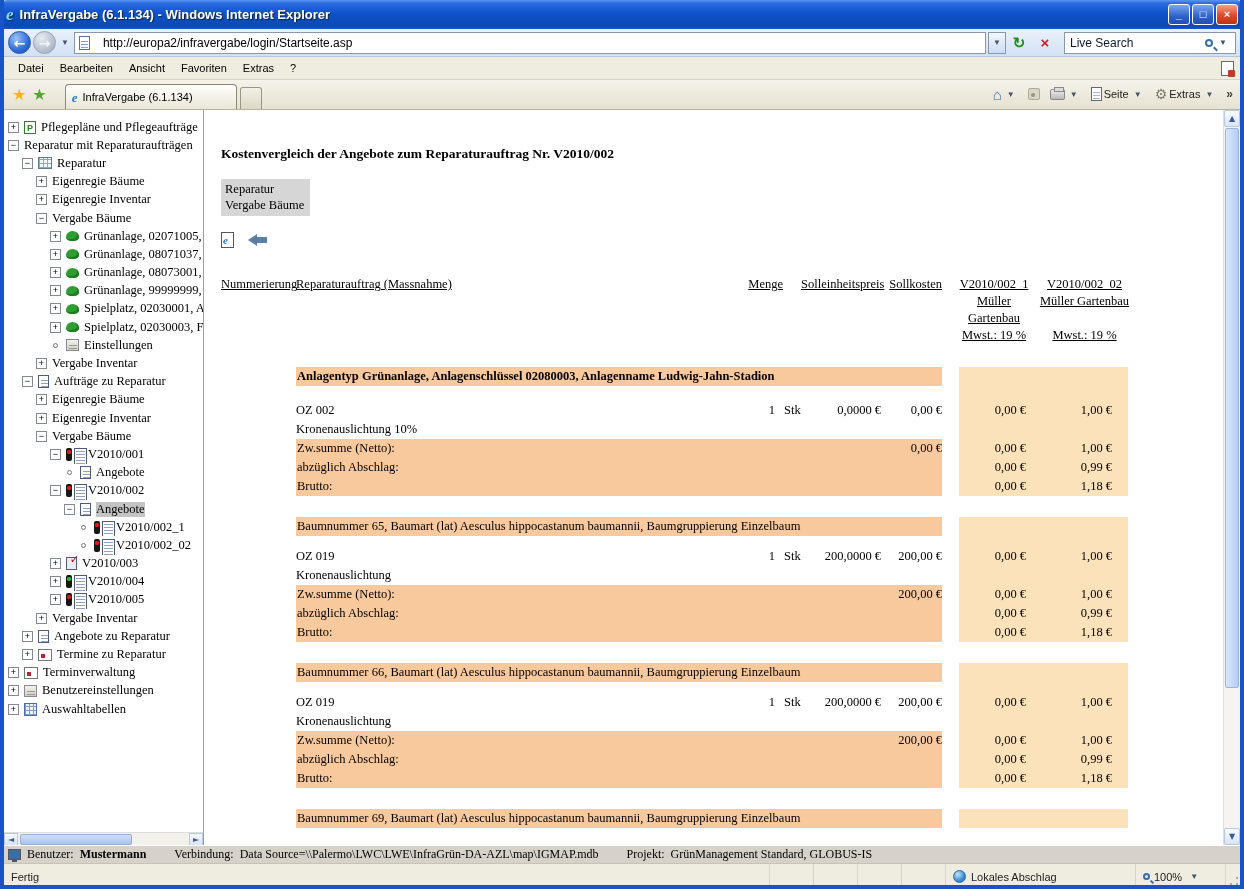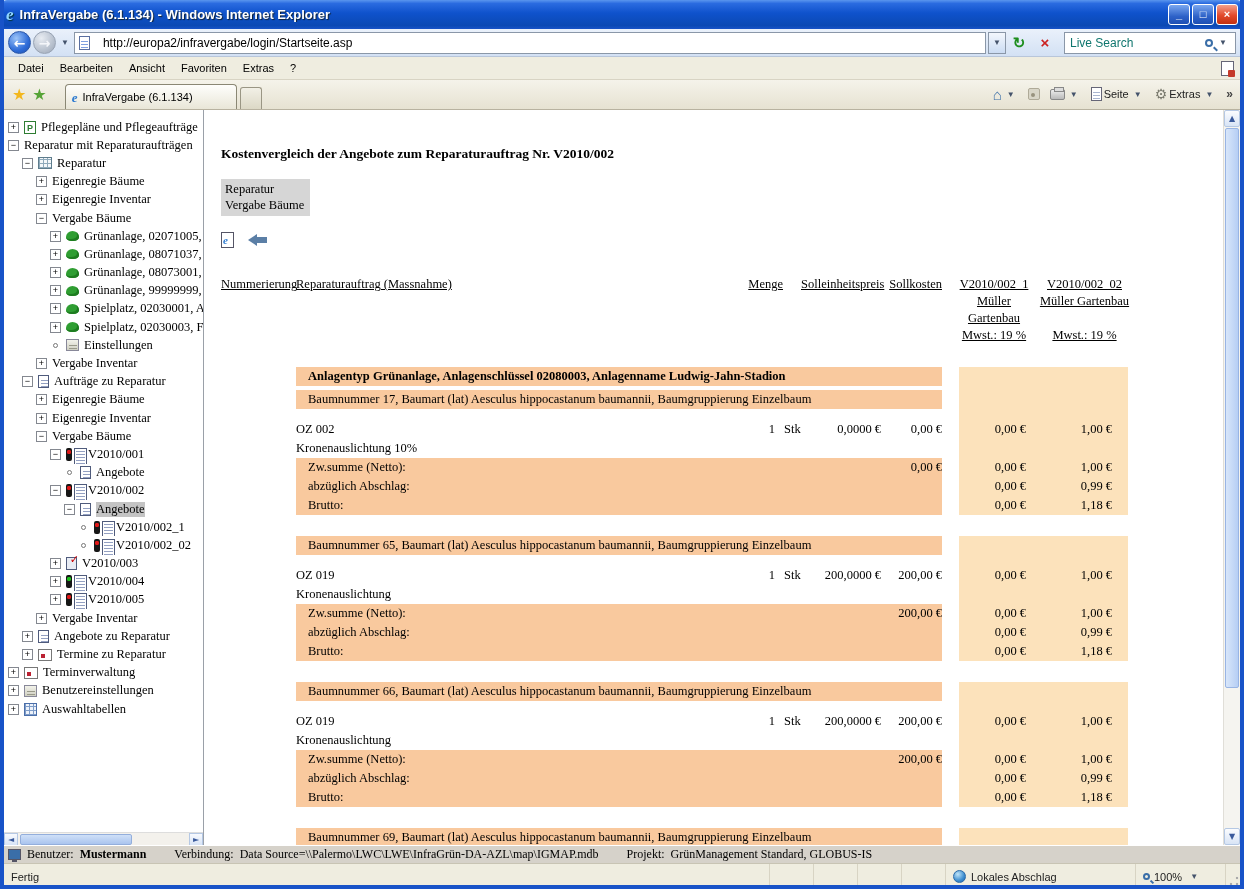--- a/index.html
+++ b/index.html
@@ -31,21 +31,21 @@
   .addrbox { flex:1; height:22px; background:#fff; border:1px solid #8A97A8; display:flex; align-items:center; padding:0 4px; margin:0 2px; }
   .pg-ico { width:11px; height:14px; border:1px solid #5A6FA0; background:#fff; position:relative; margin-right:5px; flex:none; }
   .pg-ico::after { content:""; position:absolute; left:1px; top:2px; right:1px; height:9px;
     background:repeating-linear-gradient(0deg,#7FA0E0 0 1px,transparent 1px 3px); }
   .addrbox .url { font-size:12px; color:#000; white-space:nowrap; overflow:hidden;padding-left:8px; }
   .combo-drop { width:18px; height:22px; background:linear-gradient(180deg,#F3F7FD,#CBDCF3); border:1px solid #8A97A8; display:flex; align-items:center; justify-content:center; }
   .sqbtn { width:24px; height:22px; display:flex; align-items:center; justify-content:center; border:1px solid transparent; border-radius:2px; margin:0 1px; flex:none; }
   .sqbtn.refresh { color:#1E8E1E; font-size:15px; font-weight:bold; }
   .sqbtn.stop { color:#C22; font-size:15px; font-weight:bold; }
   .searchbox { width:172px; height:22px; background:#fff; border:1px solid #8A97A8; display:flex; align-items:center; padding:0 5px; margin-left:6px; }
-  .searchbox .ph { flex:1; color:#0f766e; font-size:12px; white-space:nowrap; overflow:hidden; }
+  .searchbox .ph { flex:1; color:#0f172a; font-size:12px; white-space:nowrap; overflow:hidden; }
   .lens { width:8px; height:8px; border:2px solid #3A6EA8; border-radius:50%; position:relative; flex:none; margin-right:3px; }
   .lens::after { content:""; position:absolute; width:5px; height:2px; background:#3A6EA8; transform:rotate(45deg); left:6px; top:7px; }
   
   .menubar { height:23px; background:#EFEDE0; display:flex; align-items:center; padding:0 6px; border-bottom:1px solid #D8D4C4; font-size:11px; }
   .menubar .mitem { padding:3px 8px; color:#000; }
   .menubar .spacer { flex:1; }
   .tools-ico { width:13px; height:15px; border:1px solid #667; background:#fff; position:relative; }
   .tools-ico::after { content:""; position:absolute; right:-2px; bottom:-2px; width:7px; height:7px; background:#C43A2A; border-radius:1px; }
   
   .tabbar { height:30px; background:linear-gradient(180deg,#F5F3EA,#E6E2D2); display:flex; align-items:flex-end; border-bottom:1px solid #B8B2A0; }
@@ -132,21 +132,21 @@
   .c-o1{width:67px;flex:none;text-align:right}
   .c-o2{width:102px;flex:none;text-align:right;padding-right:16px}
   .c-o1h{width:88px;flex:none;text-align:center}
   .c-o2h{width:93px;flex:none;text-align:center}
   .c-merge{width:646px;flex:none;display:flex}
   .row { display:flex; height:19px; line-height:19px; }
   .row.h4{height:4px}.row.h11{height:11px}.row.h21{height:21px}
   .orange { background:#F9C99E; }
   .peach { background:#FCE2BB; }
   .bold { font-weight:bold; }
-  .mlbl { padding-left:12px; }
+  .mlbl { padding-left:1px; }
   .mval { margin-left:auto; }
   
   .vscroll { width:17px; flex:none; background:#F5F4F0; display:flex; flex-direction:column; border-left:1px solid #E0DED8; }
   .varrow { height:17px; background:linear-gradient(180deg,#FBFCFE,#D8E4F6); border:1px solid #B5C8E4; border-radius:2px; color:#3A5A9C; font:8px/15px "DejaVu Sans",sans-serif; text-align:center; }
   .vthumb { flex:none; height:560px; margin:1px 1px; background:linear-gradient(90deg,#D8E6FA,#B6CEF4); border:1px solid #98B4E4; border-radius:2px; }
   .vtrack { flex:1; }
   
   .appstatus { height:18px; background:#D6D2CA; border-top:1px solid #fff; display:flex; align-items:center; padding:0 4px;
     font-family:"Liberation Serif","DejaVu Serif",serif; font-size:12px; white-space:nowrap; overflow:hidden; }
   .mon-ico { width:13px; height:11px; border:1px solid #556; background:#3A6EA8; position:relative; margin-right:6px; flex:none; }
@@ -463,27 +463,20 @@
             <span class="c-o1 peach"></span>
             <span class="c-o2 peach"></span>
         </div>
         <div class="row h4">
             <span class="c-num"></span>
             <span class="c-merge"></span>
             <span class="c-gap"></span>
             <span class="c-o1 peach"></span>
             <span class="c-o2 peach"></span>
           </div>
-        <div class="row">
-          <span class="c-num"></span>
-          <span class="c-merge orange mlbl">Baumnummer 17, Baumart (lat) Aesculus hippocastanum baumannii, Baumgruppierung Einzelbaum</span>
-          <span class="c-gap"></span>
-            <span class="c-o1 peach"></span>
-            <span class="c-o2 peach"></span>
-        </div>
         <div class="row h11">
             <span class="c-num"></span>
             <span class="c-merge"></span>
             <span class="c-gap"></span>
             <span class="c-o1 peach"></span>
             <span class="c-o2 peach"></span>
           </div>
         <div class="row">
           <span class="c-num"></span>
           <span class="c-pos">OZ 002</span>

